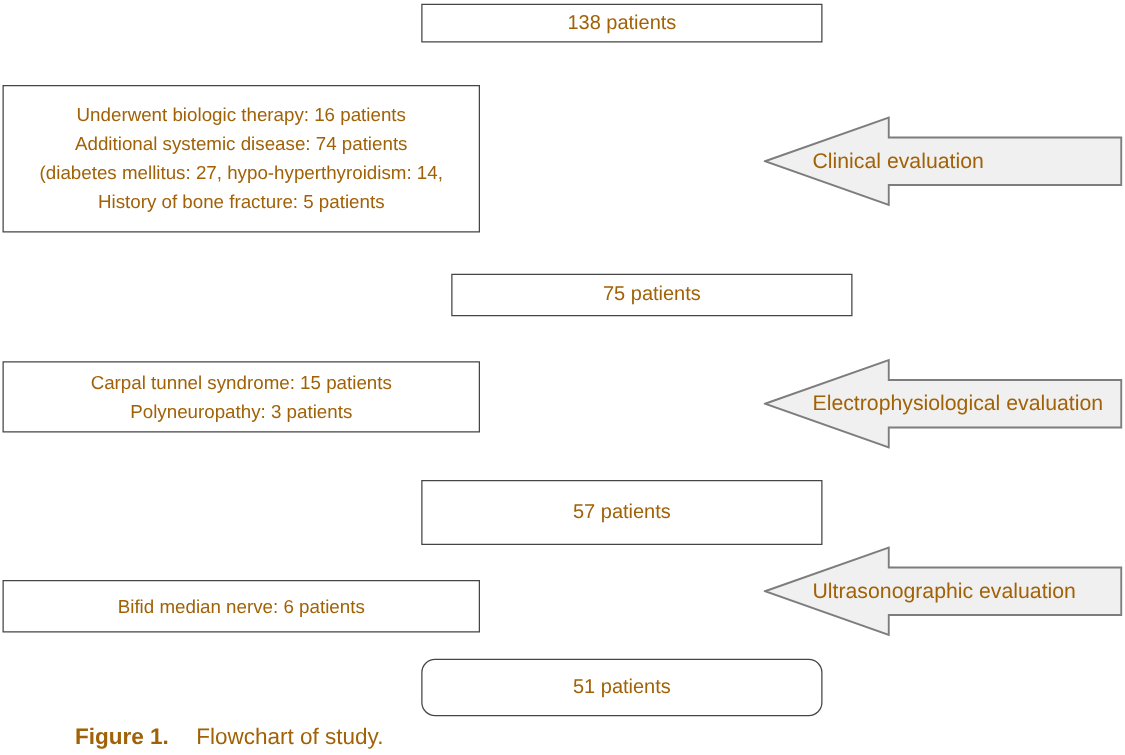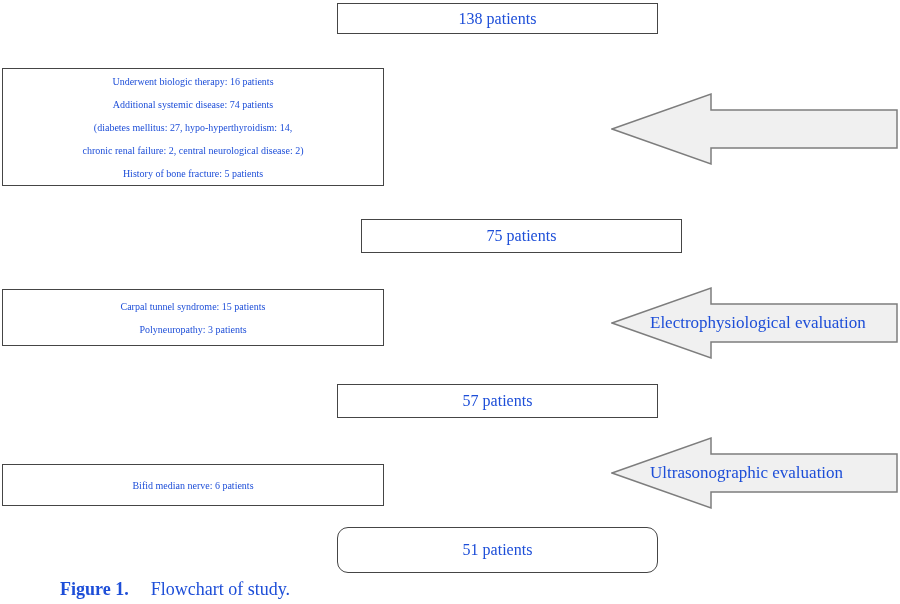--- a/index.html
+++ b/index.html
@@ -5,22 +5,22 @@
   html, body {
     margin: 0;
     padding: 0;
     background: #ffffff;
   }
   .figure-canvas {
     position: relative;
     width: 900px;
     height: 604px;
     background: #ffffff;
-    font-family: Liberation Serif, serif;
-    color: #1d4ed8;
+    font-family: Liberation Sans, sans-serif;
+    color: #a16207;
     overflow: hidden;
   }
   .count-box {
     position: absolute;
     left: 337px;
     width: 321px;
     border: 1.4px solid #454545;
     background: #ffffff;
     display: flex;
     align-items: center;
@@ -34,21 +34,21 @@
     width: 382px;
     border: 1.4px solid #454545;
     background: #ffffff;
     display: flex;
     flex-direction: column;
     align-items: center;
     justify-content: center;
     box-sizing: border-box;
   }
   .excl-line {
-    font-size: 10px;
+    font-size: 15px;
     line-height: 23px;
     white-space: nowrap;
     text-align: right;
   }
   .eval-arrow {
     position: absolute;
     left: 611px;
     width: 288px;
     height: 76px;
   }
@@ -89,49 +89,49 @@
 <div class="figure-canvas">
 
   <div class="count-box" style="top: 3px; height: 31px;">
     <span>138 patients</span>
   </div>
 
   <div class="count-box" style="top: 219px; height: 34px; margin-left: 24px;">
     <span>75 patients</span>
   </div>
 
-  <div class="count-box" style="top: 384px; height: 34px;">
+  <div class="count-box" style="top: 384px; height: 52px;">
     <span>57 patients</span>
   </div>
 
   <div class="count-box" style="top: 527px; height: 46px; border-radius: 11px;">
     <span>51 patients</span>
   </div>
 
   <div class="excl-box" style="top: 68px; height: 118px;">
     <div class="excl-line">Underwent biologic therapy: 16 patients</div>
     <div class="excl-line">Additional systemic disease: 74 patients</div>
     <div class="excl-line">(diabetes mellitus: 27, hypo-hyperthyroidism: 14,</div>
-    <div class="excl-line">chronic renal failure: 2, central neurological disease: 2)</div>
     <div class="excl-line">History of bone fracture: 5 patients</div>
   </div>
 
   <div class="excl-box" style="top: 289px; height: 57px;">
     <div class="excl-line">Carpal tunnel syndrome: 15 patients</div>
     <div class="excl-line">Polyneuropathy: 3 patients</div>
   </div>
 
   <div class="excl-box" style="top: 448px; height: 42px; margin-top: 16px;">
     <div class="excl-line">Bifid median nerve: 6 patients</div>
   </div>
 
   <div class="eval-arrow" style="top: 91px;">
     <svg width="288" height="76" viewBox="0 0 288 76">
       <polygon points="1,38 100,3 100,19 286,19 286,57 100,57 100,73" fill="#f0f0f0" stroke="#7d7d7d" stroke-width="1.5" stroke-linejoin="miter"></polygon>
     </svg>
+    <div class="arrow-label">Clinical evaluation</div>
   </div>
 
   <div class="eval-arrow" style="top: 285px; text-align: right;">
     <svg width="288" height="76" viewBox="0 0 288 76">
       <polygon points="1,38 100,3 100,19 286,19 286,57 100,57 100,73" fill="#f0f0f0" stroke="#7d7d7d" stroke-width="1.5" stroke-linejoin="miter"></polygon>
     </svg>
     <div class="arrow-label">Electrophysiological evaluation</div>
   </div>
 
   <div class="eval-arrow" style="top: 435px;">

